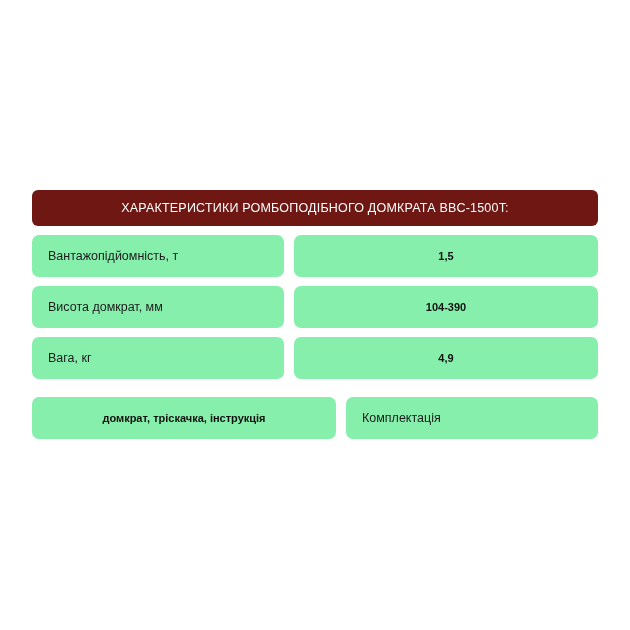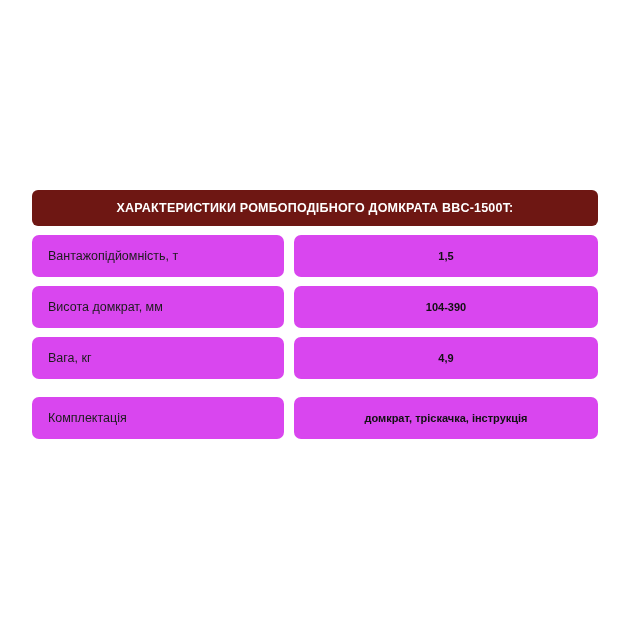--- a/index.html
+++ b/index.html
@@ -28,33 +28,33 @@
   .spec-header {
     background: #6e1713;
     color: #ffffff;
     border-radius: 6px;
     height: 36px;
     display: flex;
     align-items: center;
     justify-content: center;
     text-align: center;
     font-size: 12.5px;
-    font-weight: bold;
+    font-weight: normal;
     letter-spacing: 0.2px;
     padding: 0 10px;
     box-sizing: border-box;
   }
   .spec-row {
     display: flex;
     align-items: stretch;
     margin-top: 9px;
     gap: 10px;
   }
   .spec-cell {
-    background: #d946ef;
+    background: #86efac;
     border-radius: 7px;
     height: 42px;
     display: flex;
     align-items: center;
     box-sizing: border-box;
   }
   .spec-label {
     width: 252px;
     flex: 0 0 252px;
     padding-left: 16px;
@@ -93,18 +93,18 @@
 
     <div class="spec-row">
       <div class="spec-cell spec-label">Вага, кг</div>
       <div class="spec-cell spec-value">4,9</div>
     </div>
 
     <div class="spec-row">
     </div>
 
     <div class="spec-row">
+      <div class="spec-cell spec-value">домкрат, тріскачка, інструкція</div>
       <div class="spec-cell spec-label">Комплектація</div>
-      <div class="spec-cell spec-value">домкрат, тріскачка, інструкція</div>
     </div>
 
   </div>
 </div>
 
 </body></html>

